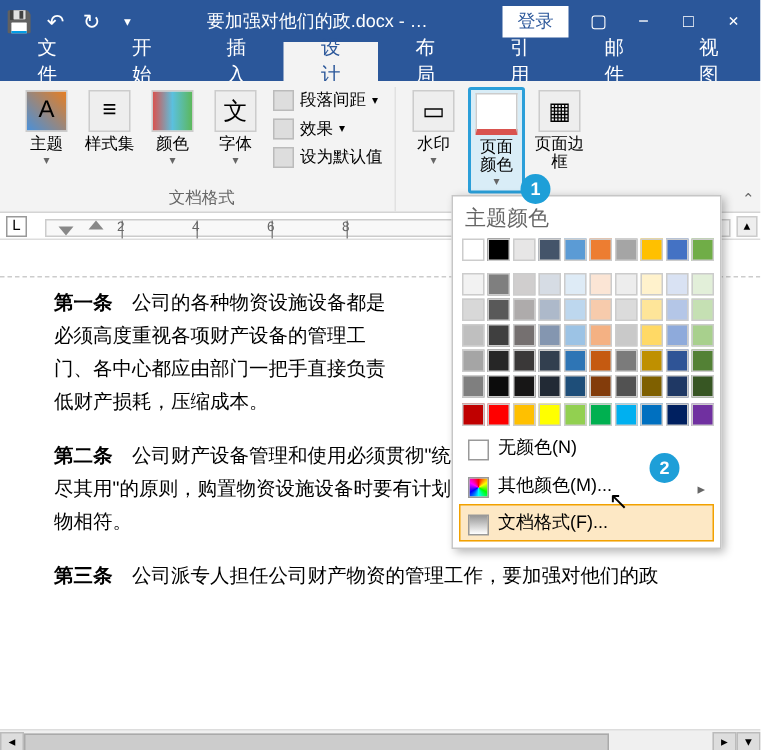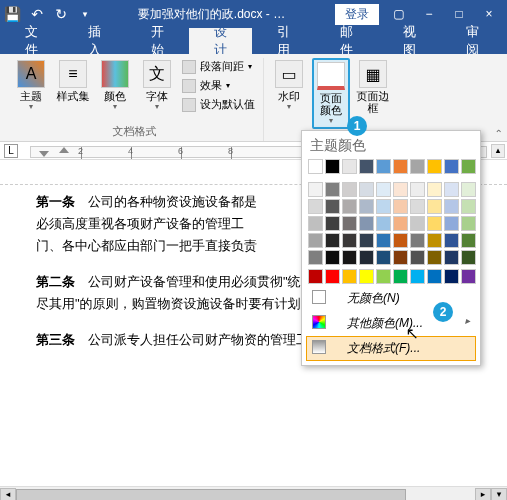--- a/index.html
+++ b/index.html
@@ -39,21 +39,21 @@
 .ruler .indent.top { border-bottom: 6px solid #888; top: 0; }
 .ruler .indent.bot { border-top: 6px solid #888; bottom: 0; }
 .ruler .scroll-up { position: absolute; right: 2px; top: 2px; width: 14px; height: 14px; background: #eee; border: 1px solid #ccc; font-size: 9px; text-align: center; cursor: pointer; }
 .doc { background: #fff; height: 326px; padding: 18px 36px; overflow: hidden; position: relative; font-size: 13px; line-height: 22px; color: #000; font-family: SimSun, serif; }
 .doc p { margin-bottom: 14px; }
 .doc .art { font-weight: bold; }
 .dropdown { position: absolute; right: 26px; top: 130px; width: 180px; background: #fff; border: 1px solid #c6c6c6; box-shadow: 2px 2px 6px rgba(0,0,0,.3); z-index: 10; padding: 4px; }
 .dd-title { font-size: 14px; color: #666; padding: 2px 4px; }
 .swatch-grid { display: grid; grid-template-columns: repeat(10, 15px); gap: 2px; padding: 2px; }
 .swatch { width: 15px; height: 15px; border: 1px solid #ccc; cursor: pointer; }
-.dd-item { display: flex; align-items: flex-start; gap: 21px; padding: 4px 6px; cursor: pointer; font-size: 12px; font-style: italic; }
+.dd-item { display: flex; align-items: flex-end; gap: 6px; padding: 4px 6px; cursor: pointer; font-size: 12px; }
 .dd-item:hover, .dd-item.hover { border: 1px solid #f2a100; background: #fde8c5; padding: 3px 5px; }
 .dd-item .chk { width: 14px; height: 14px; border: 1px solid #999; }
 .dd-item .arrow { margin-left: auto; font-size: 10px; color: #666; }
 .callout { position: absolute; width: 20px; height: 20px; border-radius: 50%; background: #1e9fd8; color: #fff; display: flex; align-items: center; justify-content: center; font-size: 12px; font-weight: bold; z-index: 20; }
 .cursor { position: absolute; z-index: 25; font-size: 16px; color: #000; }
 .hscroll { height: 18px; background: #f0f0f0; border-top: 1px solid #ddd; display: flex; align-items: center; }
 .hscroll .harrow { width: 16px; height: 16px; background: #ddd; border: 1px solid #bbb; cursor: pointer; font-size: 9px; text-align: center; }
 .hscroll .htrack { flex: 1; height: 16px; position: relative; }
 .hscroll .hthumb { position: absolute; left: 0; width: 85%; height: 14px; background: #ccc; border: 1px solid #aaa; top: 1px; cursor: pointer; }
 .page-break { border-top: 1px dashed #ccc; margin: 6px -36px; }
@@ -73,23 +73,24 @@
   <div class="winbtns">
     <div class="winbtn">▢</div>
     <div class="winbtn">−</div>
     <div class="winbtn">□</div>
     <div class="winbtn">×</div>
   </div>
 </div>
 
 <div class="tabs">
   <div class="tab">文件</div>
+  <div class="tab">开始</div>
   <div class="tab">插入</div>
-  <div class="tab">开始</div>
   <div class="tab active">设计</div>
+  <div class="tab">布局</div>
   <div class="tab">引用</div>
   <div class="tab">邮件</div>
   <div class="tab">视图</div>
   <div class="tab">审阅</div>
   <div class="tab share">♀ 共享</div>
 </div>
 
 <div class="ribbon">
   <div class="rgroup">
     <div class="rgroup-top">
@@ -167,22 +168,24 @@
       <div class="rnum" style="left:197px">8</div>
   </div>
   <div class="scroll-up">▴</div>
 </div>
 
 <div class="doc">
   <div class="page-break"></div>
   <p><span class="art">第一条</span>　<span>公司的各种物资设施设备都是</span><span style="margin-left:120px">进行和</span></p>
   <p style="margin-top:-14px"><span>必须高度重视各项财产设备的管理工</span><span style="margin-left:100px">这项工作</span></p>
   <p style="margin-top:-14px"><span>门、各中心都应由部门一把手直接负责</span><span style="margin-left:80px">进行爱护</span></p>
+  <p style="margin-top:-14px">低财产损耗，压缩成本。</p>
   <p><span class="art">第二条</span>　<span>公司财产设备管理和使用必须贯彻"统一领导、分级管理、层层</span></p>
   <p style="margin-top:-14px">尽其用"的原则，购置物资设施设备时要有计划，采购、领用、报损手续</p>
+  <p style="margin-top:-14px">物相符。</p>
   <p><span class="art">第三条</span>　<span>公司派专人担任公司财产物资的管理工作，要加强对他们的政</span></p>
 </div>
 
 <div class="dropdown">
   <div class="dd-title">主题颜色</div>
   <div class="swatch-grid" id="theme-row1">
       <div class="swatch" style="background: rgb(255, 255, 255);"></div>
       <div class="swatch" style="background: rgb(0, 0, 0);"></div>
       <div class="swatch" style="background: rgb(231, 230, 230);"></div>
       <div class="swatch" style="background: rgb(68, 84, 106);"></div>

